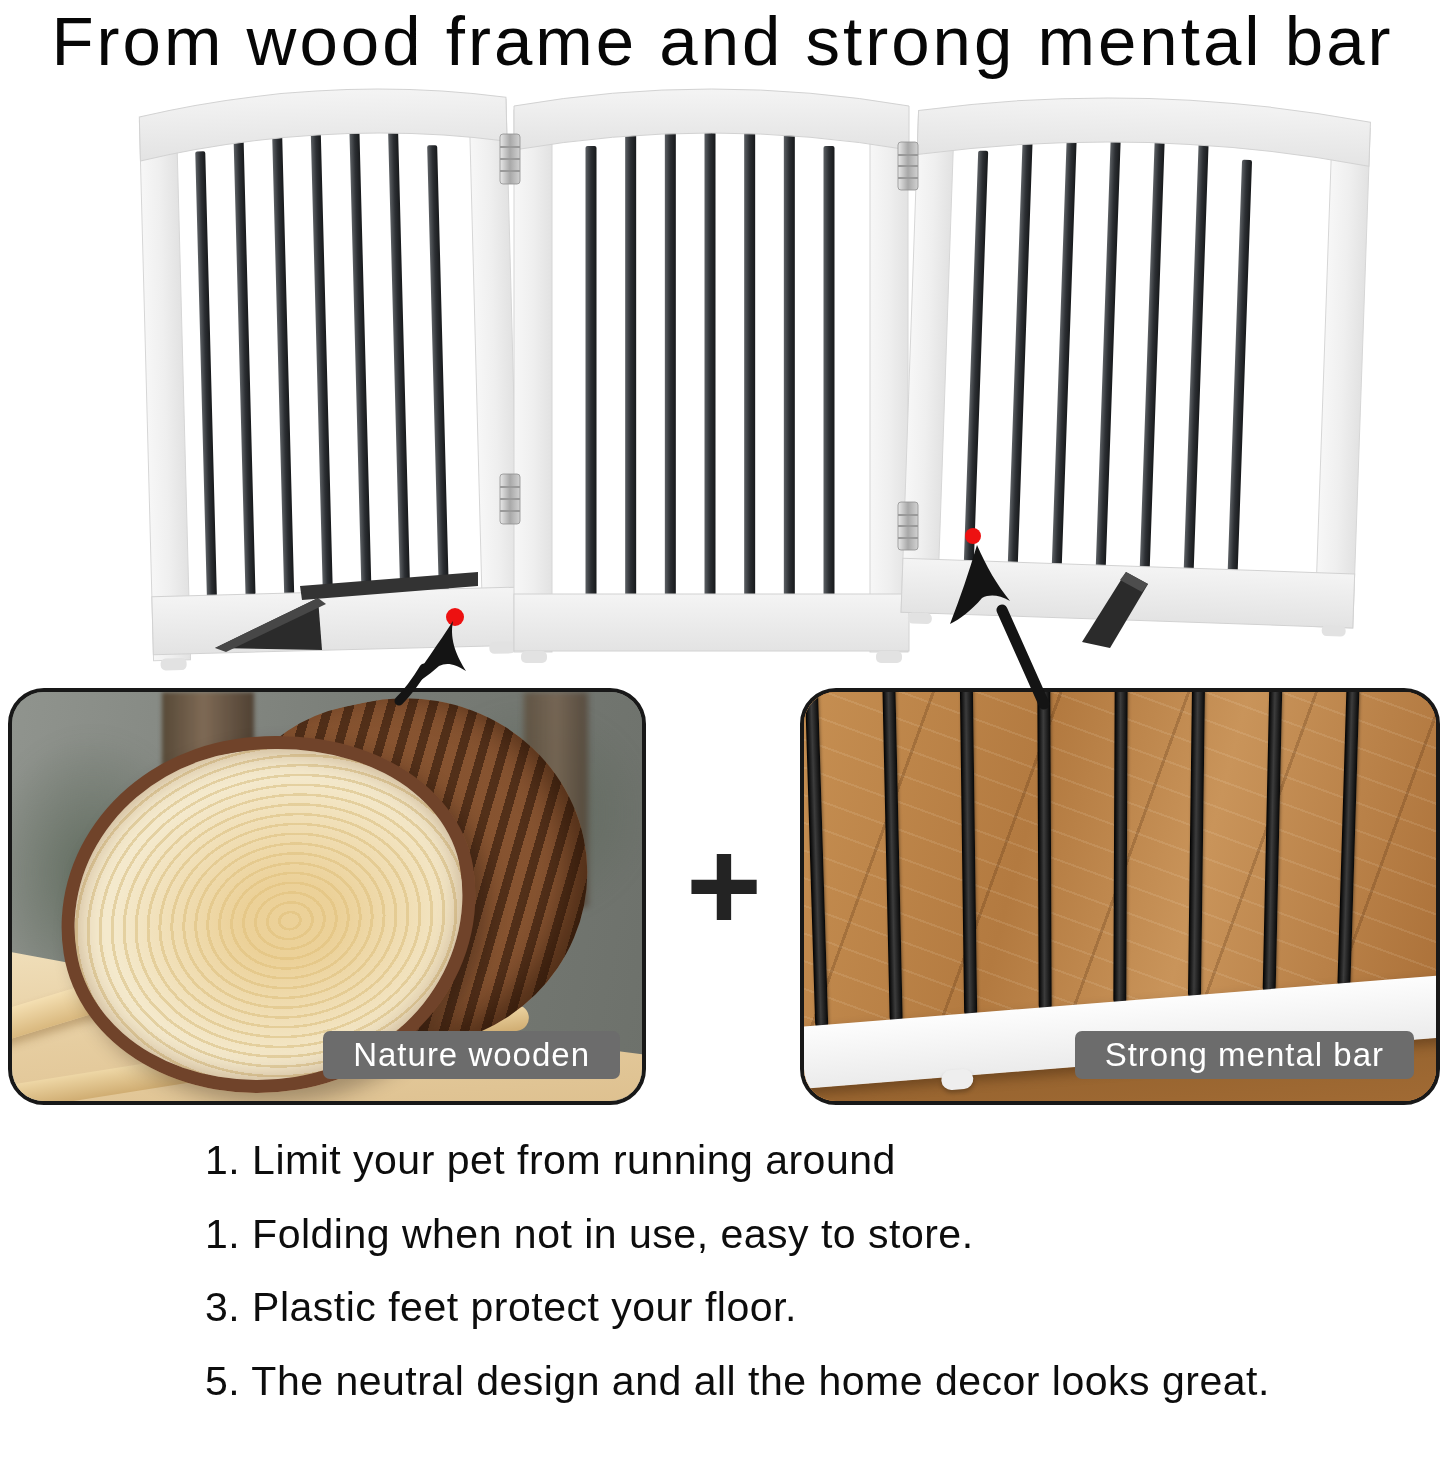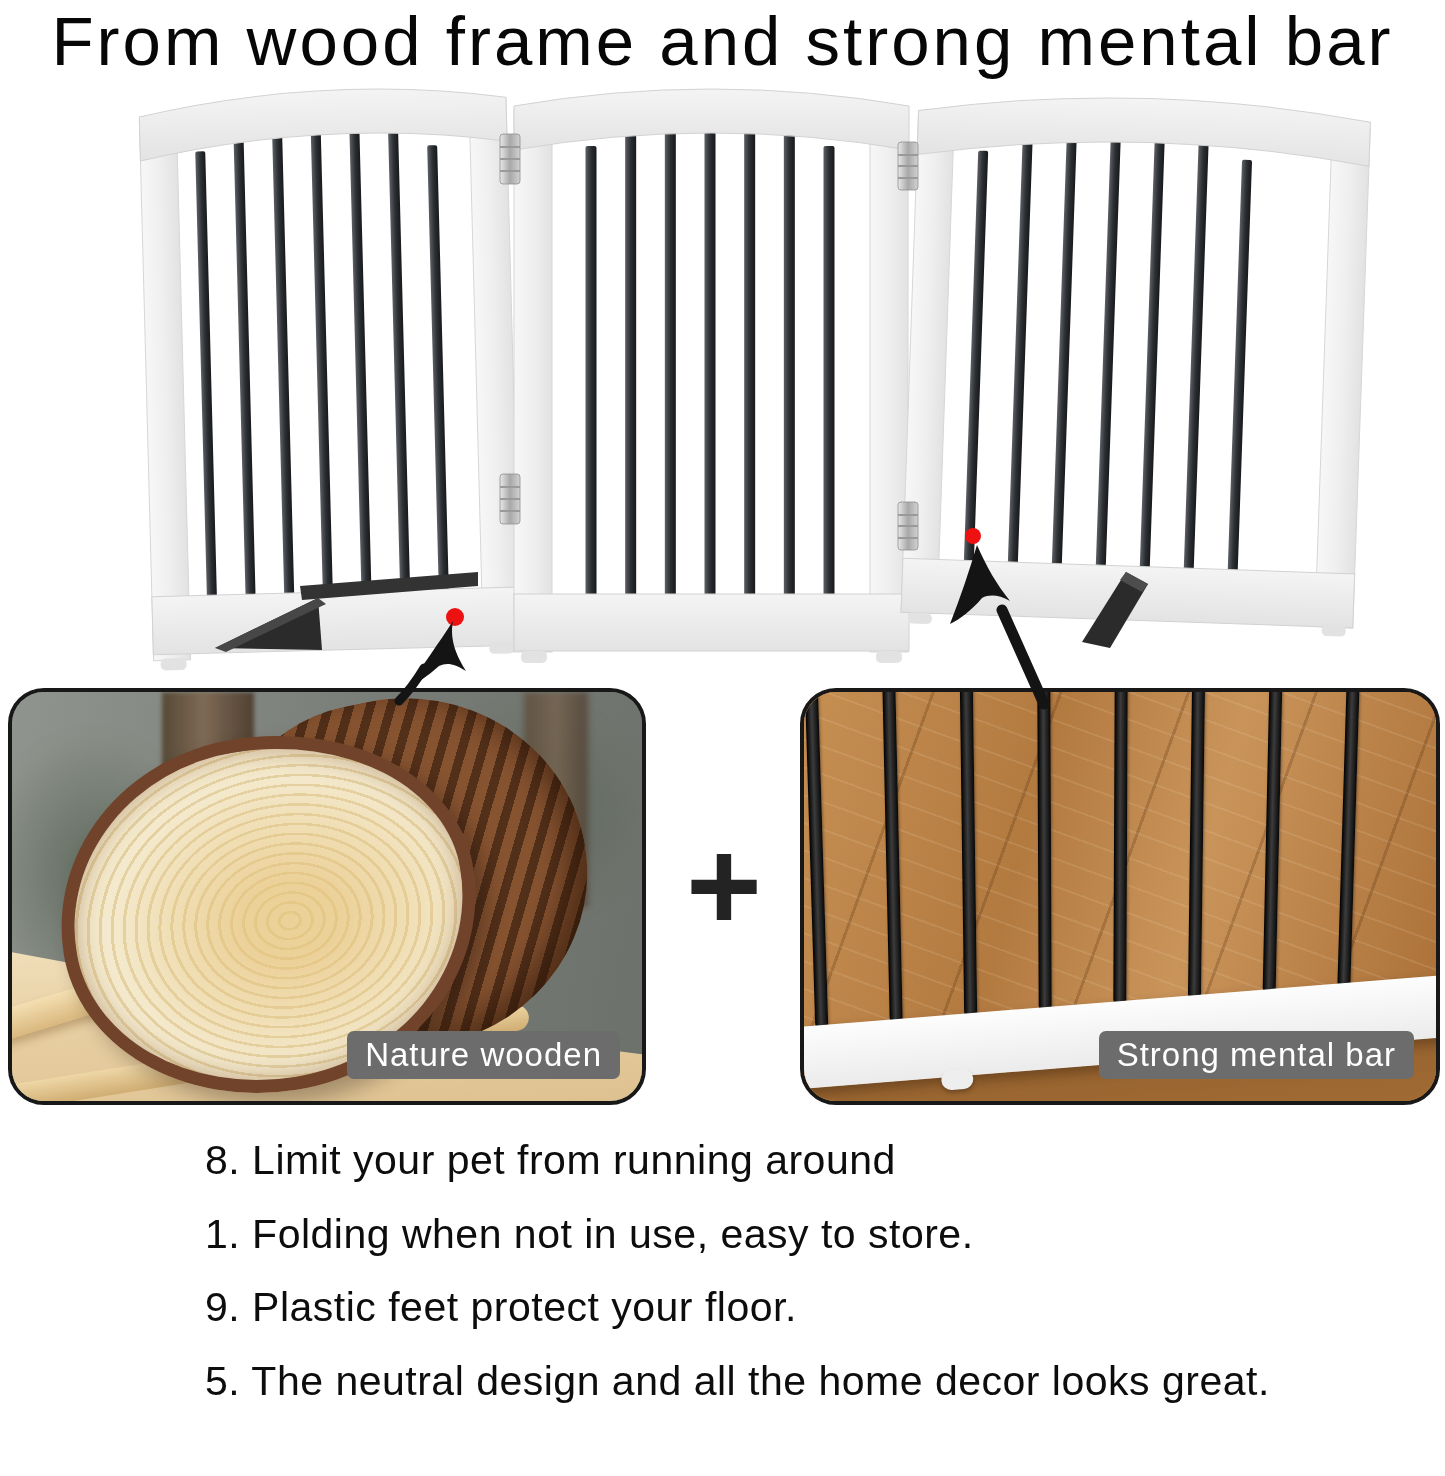--- a/index.html
+++ b/index.html
@@ -7,21 +7,21 @@
         font-family:"Liberation Sans",sans-serif;color:#000;}
   .title{position:absolute;top:2px;left:0;width:100%;text-align:center;
          font-size:69px;letter-spacing:3px;color:#070707;white-space:nowrap;}
   .gate{position:absolute;top:70px;left:0;width:1445px;height:665px;z-index:6;pointer-events:none;}
 
   
   .inset{position:absolute;top:688px;height:417px;border:4px solid #181818;border-radius:36px;
          overflow:hidden;box-sizing:border-box;z-index:2;}
   .inset-left{left:8px;width:638px;background:#82867f;}
   .inset-right{left:800px;width:640px;background:#b5793f;text-align:center;}
-  .callout-label{position:absolute;right:22px;bottom:22px;padding:5px 18px;border-radius:7px;
+  .callout-label{position:absolute;right:22px;bottom:22px;padding:5px 30px;border-radius:7px;
          color:#fff;font-size:33px;letter-spacing:1px;z-index:7;background:rgba(108,108,108,.92);
          white-space:nowrap;}
   .plus{position:absolute;top:820px;left:648px;width:152px;text-align:center;font-size:130px;
         font-weight:bold;color:#232323;line-height:1;z-index:1;}
 
   
   .scene{position:absolute;inset:0;background:linear-gradient(100deg,#90948e,#787c76 55%,#6d716b);}
   .trunk{position:absolute;top:0;filter:blur(2px);}
   .t1{left:150px;width:92px;height:300px;background:linear-gradient(90deg,#52422f,#7e6750 45%,#4a3a2b);opacity:.9;}
   .t2{left:512px;width:64px;height:215px;background:linear-gradient(90deg,#5a4936,#77614c 50%,#4e3e2f);opacity:.75;filter:blur(3px);}
@@ -223,19 +223,19 @@
         <div class="bar-r" style="left: 538px; height: 308px; transform: rotate(1.75deg);"></div>
       </div>
     <div class="rail">
       <div class="railfoot f1"></div>
       <div class="railfoot f2"></div>
     </div>
     <div class="callout-label" style="background-color: rgb(108, 108, 108);">Strong mental bar</div>
   </div>
 
   <div class="features">
-    <div class="feature">8. Limit your pet from running around</div>
+    <div class="feature">1. Limit your pet from running around</div>
     <div class="feature">1. Folding when not in use, easy to store.</div>
-    <div class="feature">9. Plastic feet protect your floor.</div>
+    <div class="feature">3. Plastic feet protect your floor.</div>
     <div class="feature">5. The neutral design and all the home decor looks great.</div>
   </div>
 
 </div>
 
 </body></html>

